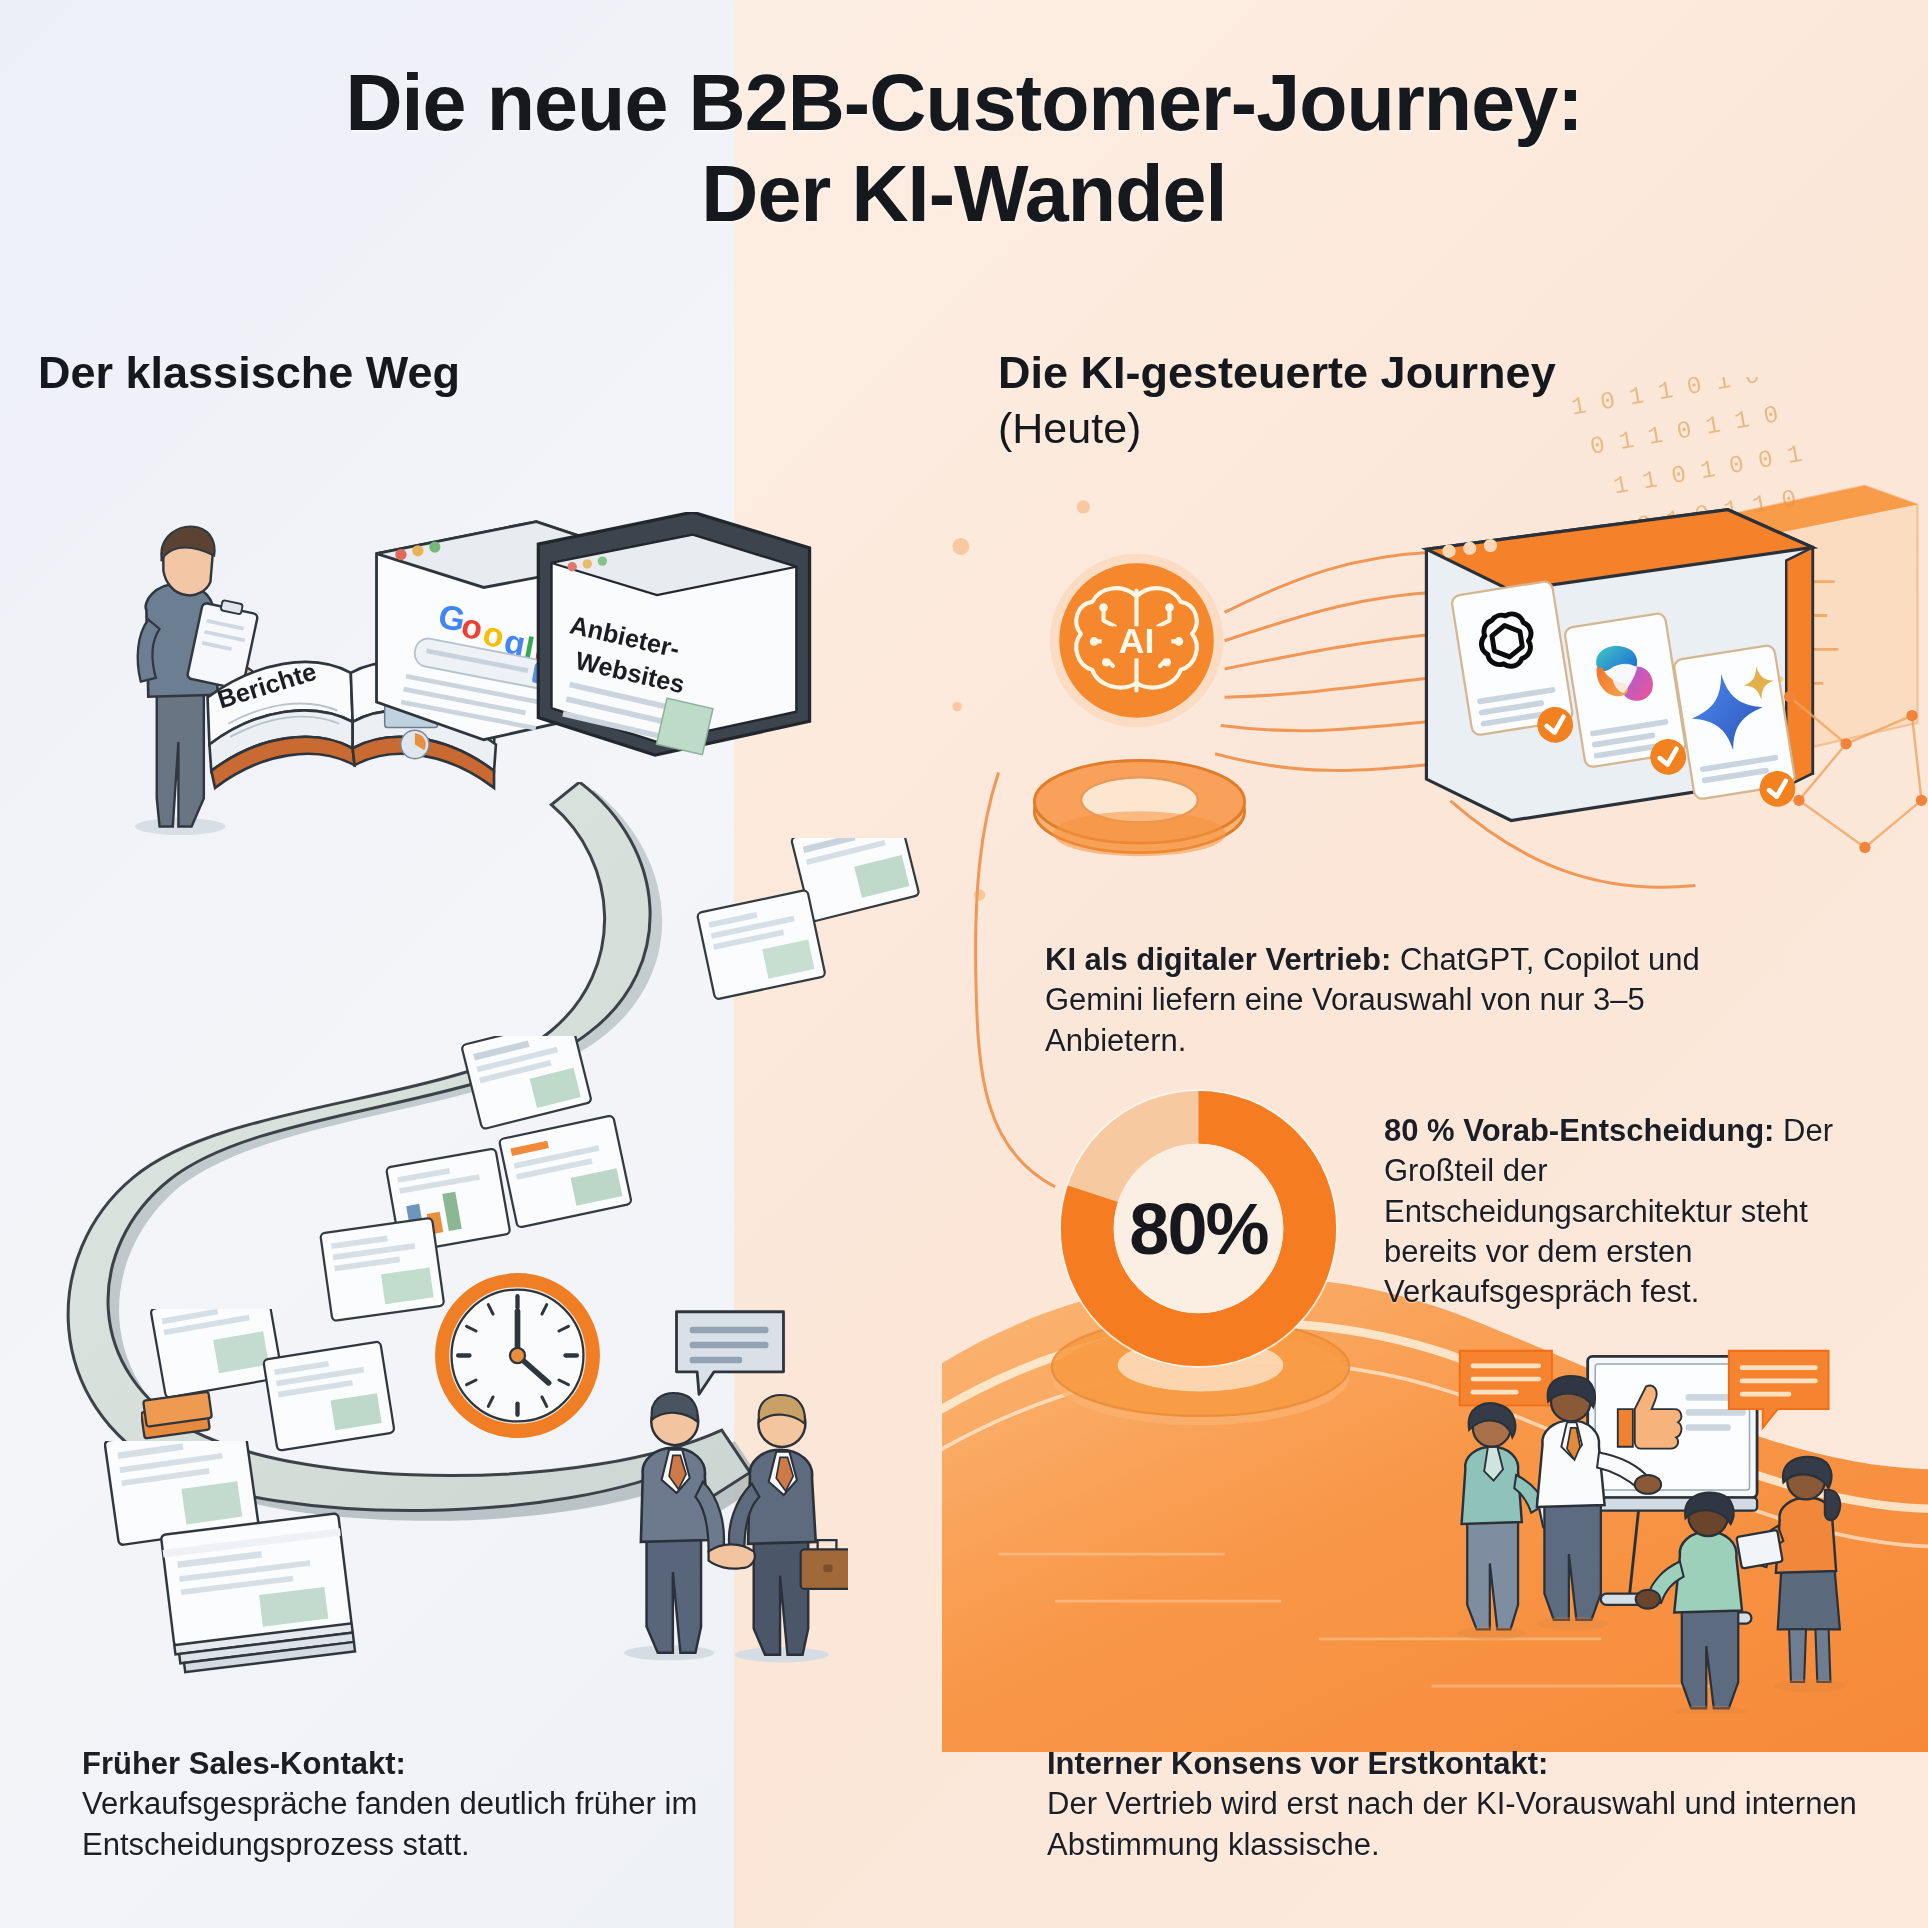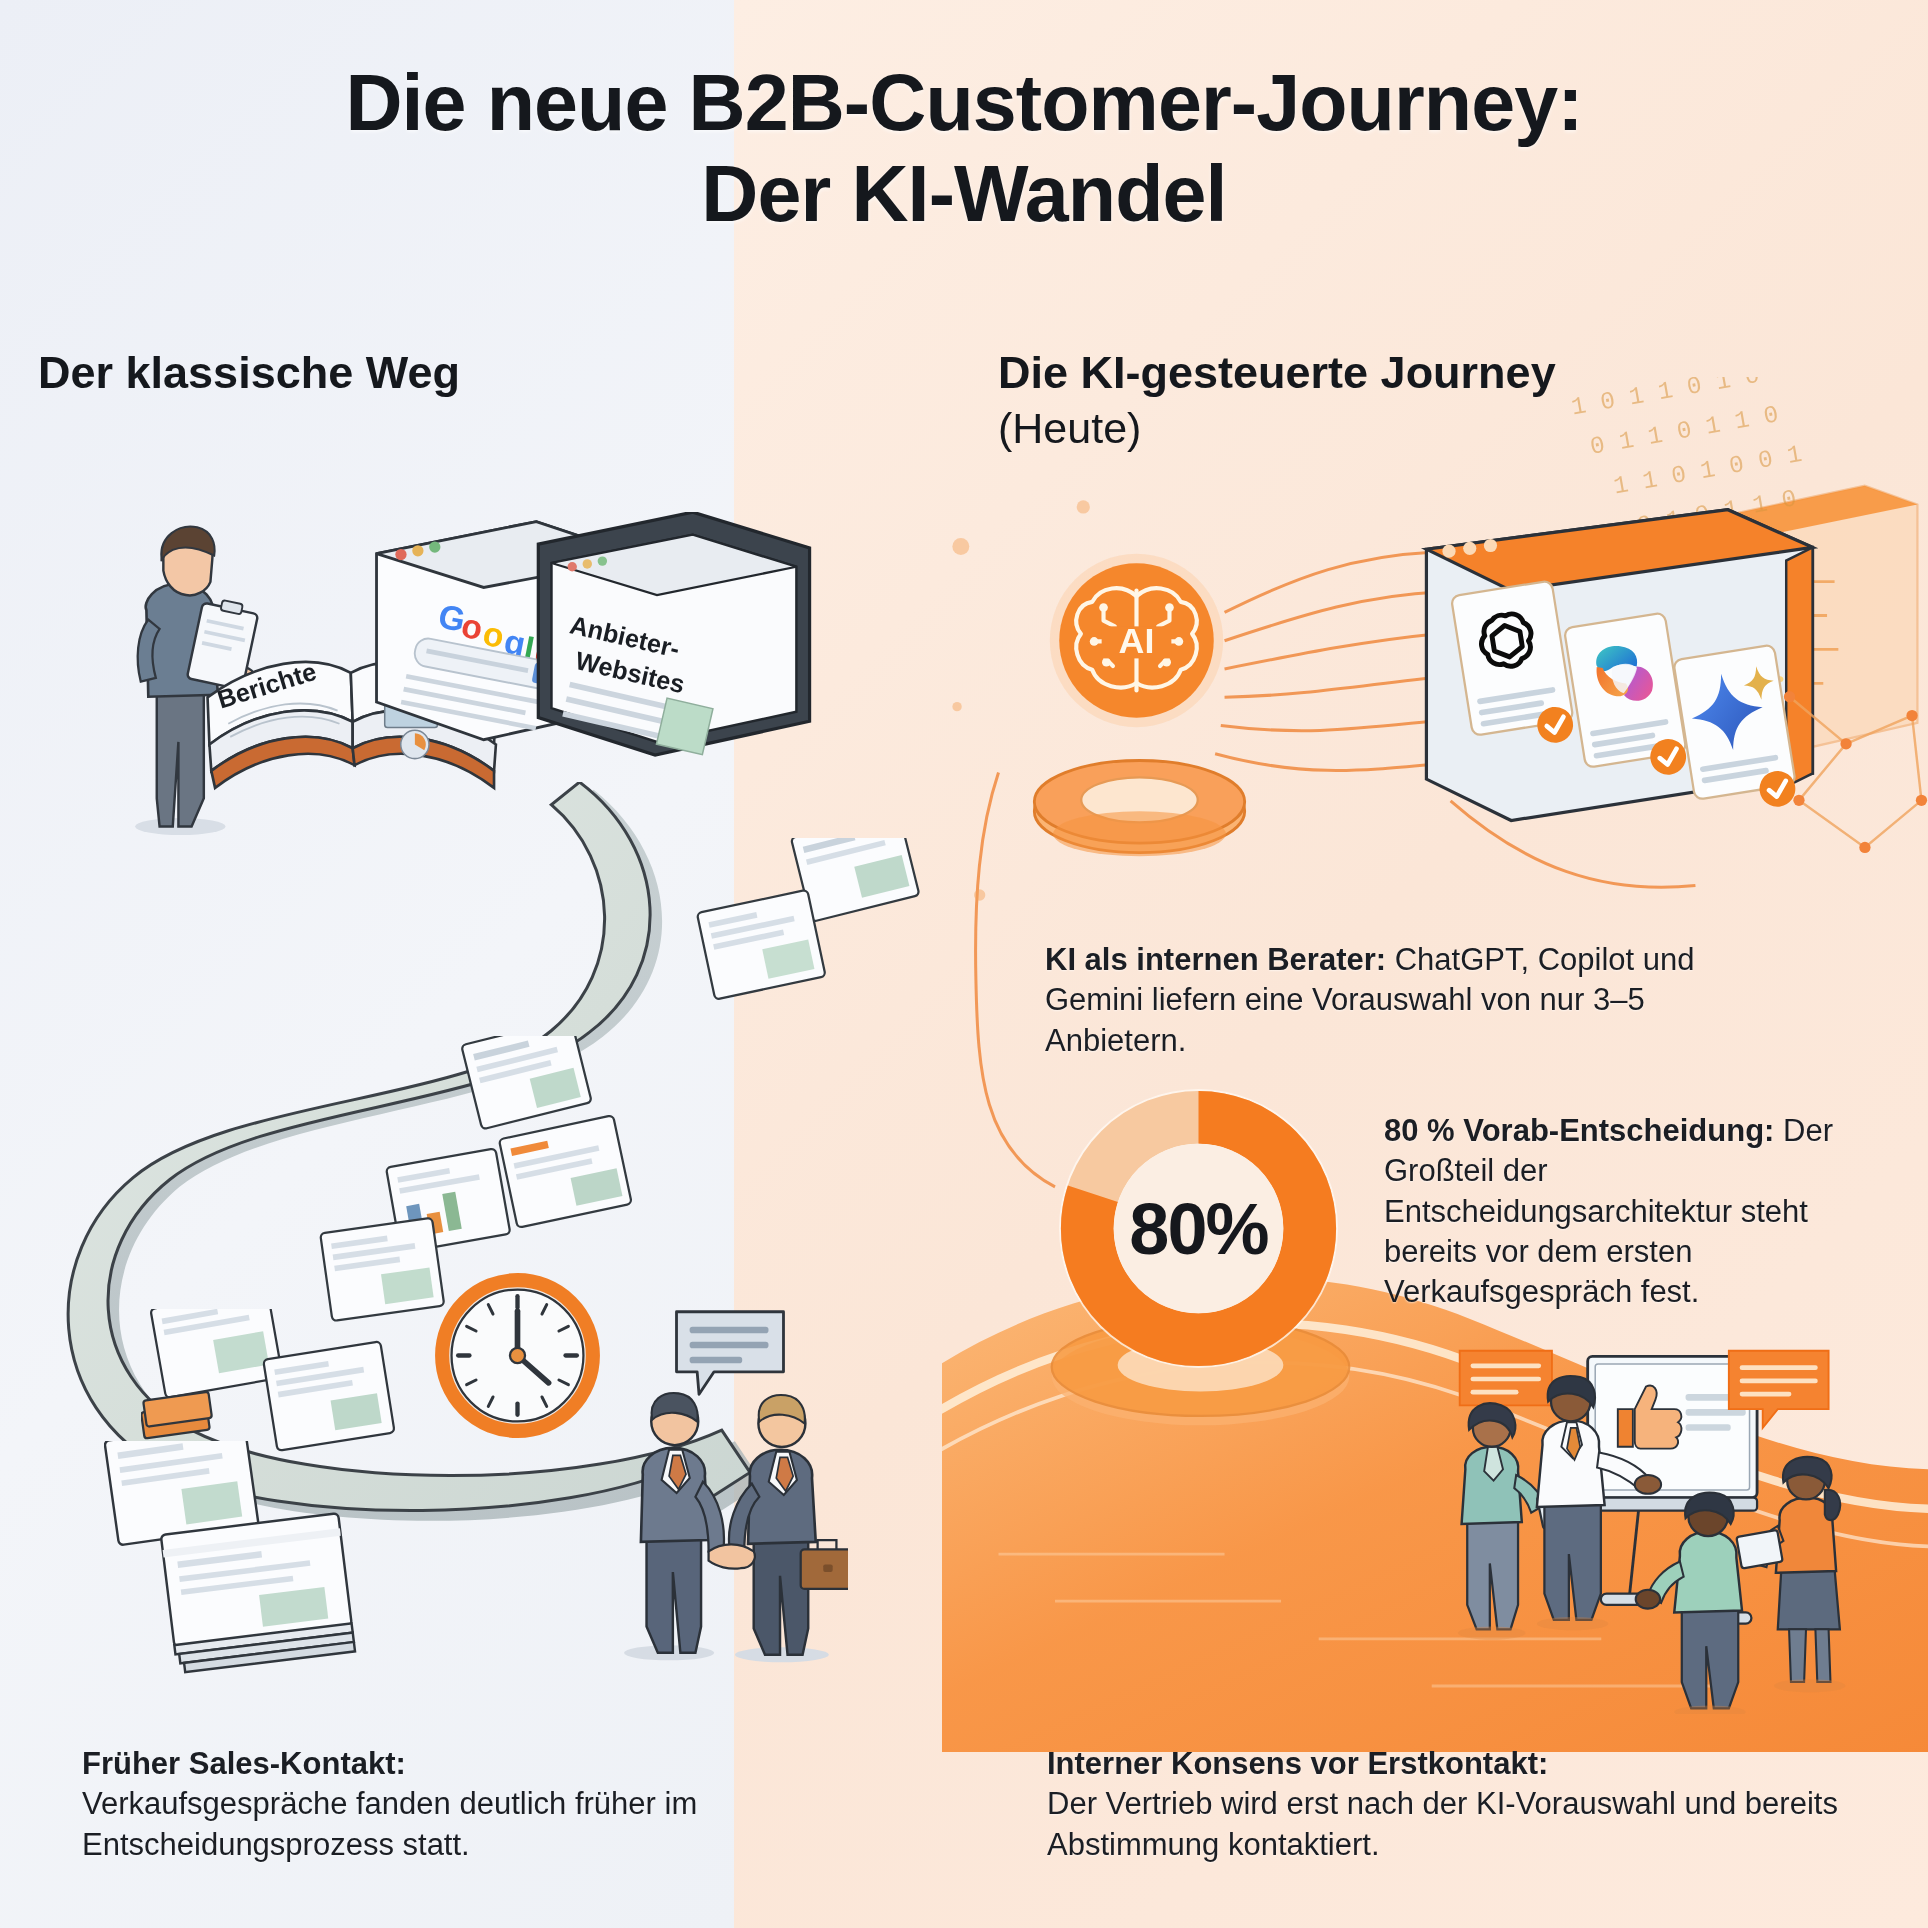--- a/index.html
+++ b/index.html
@@ -677,25 +677,25 @@
       <ellipse cx="44" cy="232" rx="38" ry="7" fill="#e08840" opacity=".35"></ellipse>
     </g>
   </svg>
 
 
   <div class="body-text" id="txt-left-bot">
     <b>Früher Sales-Kontakt:</b><br><span> Verkaufsgespräche fanden deutlich früher im Entscheidungsprozess statt.</span>
   </div>
 
   <div class="body-text" id="txt-right-top">
-    <b>KI als internen Berater:</b><span> ChatGPT, Copilot und Gemini liefern eine Vorauswahl von nur 3–5 Anbietern.</span>
+    <b>KI als digitaler Vertrieb:</b><span> ChatGPT, Copilot und Gemini liefern eine Vorauswahl von nur 3–5 Anbietern.</span>
   </div>
 
   <div class="body-text" id="txt-right-mid">
     <b>80 % Vorab-Entscheidung:</b><span> Der Großteil der Entscheidungsarchitektur steht bereits vor dem ersten Verkaufsgespräch fest.</span>
   </div>
 
   <div class="body-text" id="txt-right-bot">
-    <b>Interner Konsens vor Erstkontakt:</b><br><span> Der Vertrieb wird erst nach der KI-Vorauswahl und bereits Abstimmung kontaktiert.</span>
+    <b>Interner Konsens vor Erstkontakt:</b><br><span> Der Vertrieb wird erst nach der KI-Vorauswahl und internen Abstimmung klassische.</span>
   </div>
 
 </div>
 
 
 </body></html>

